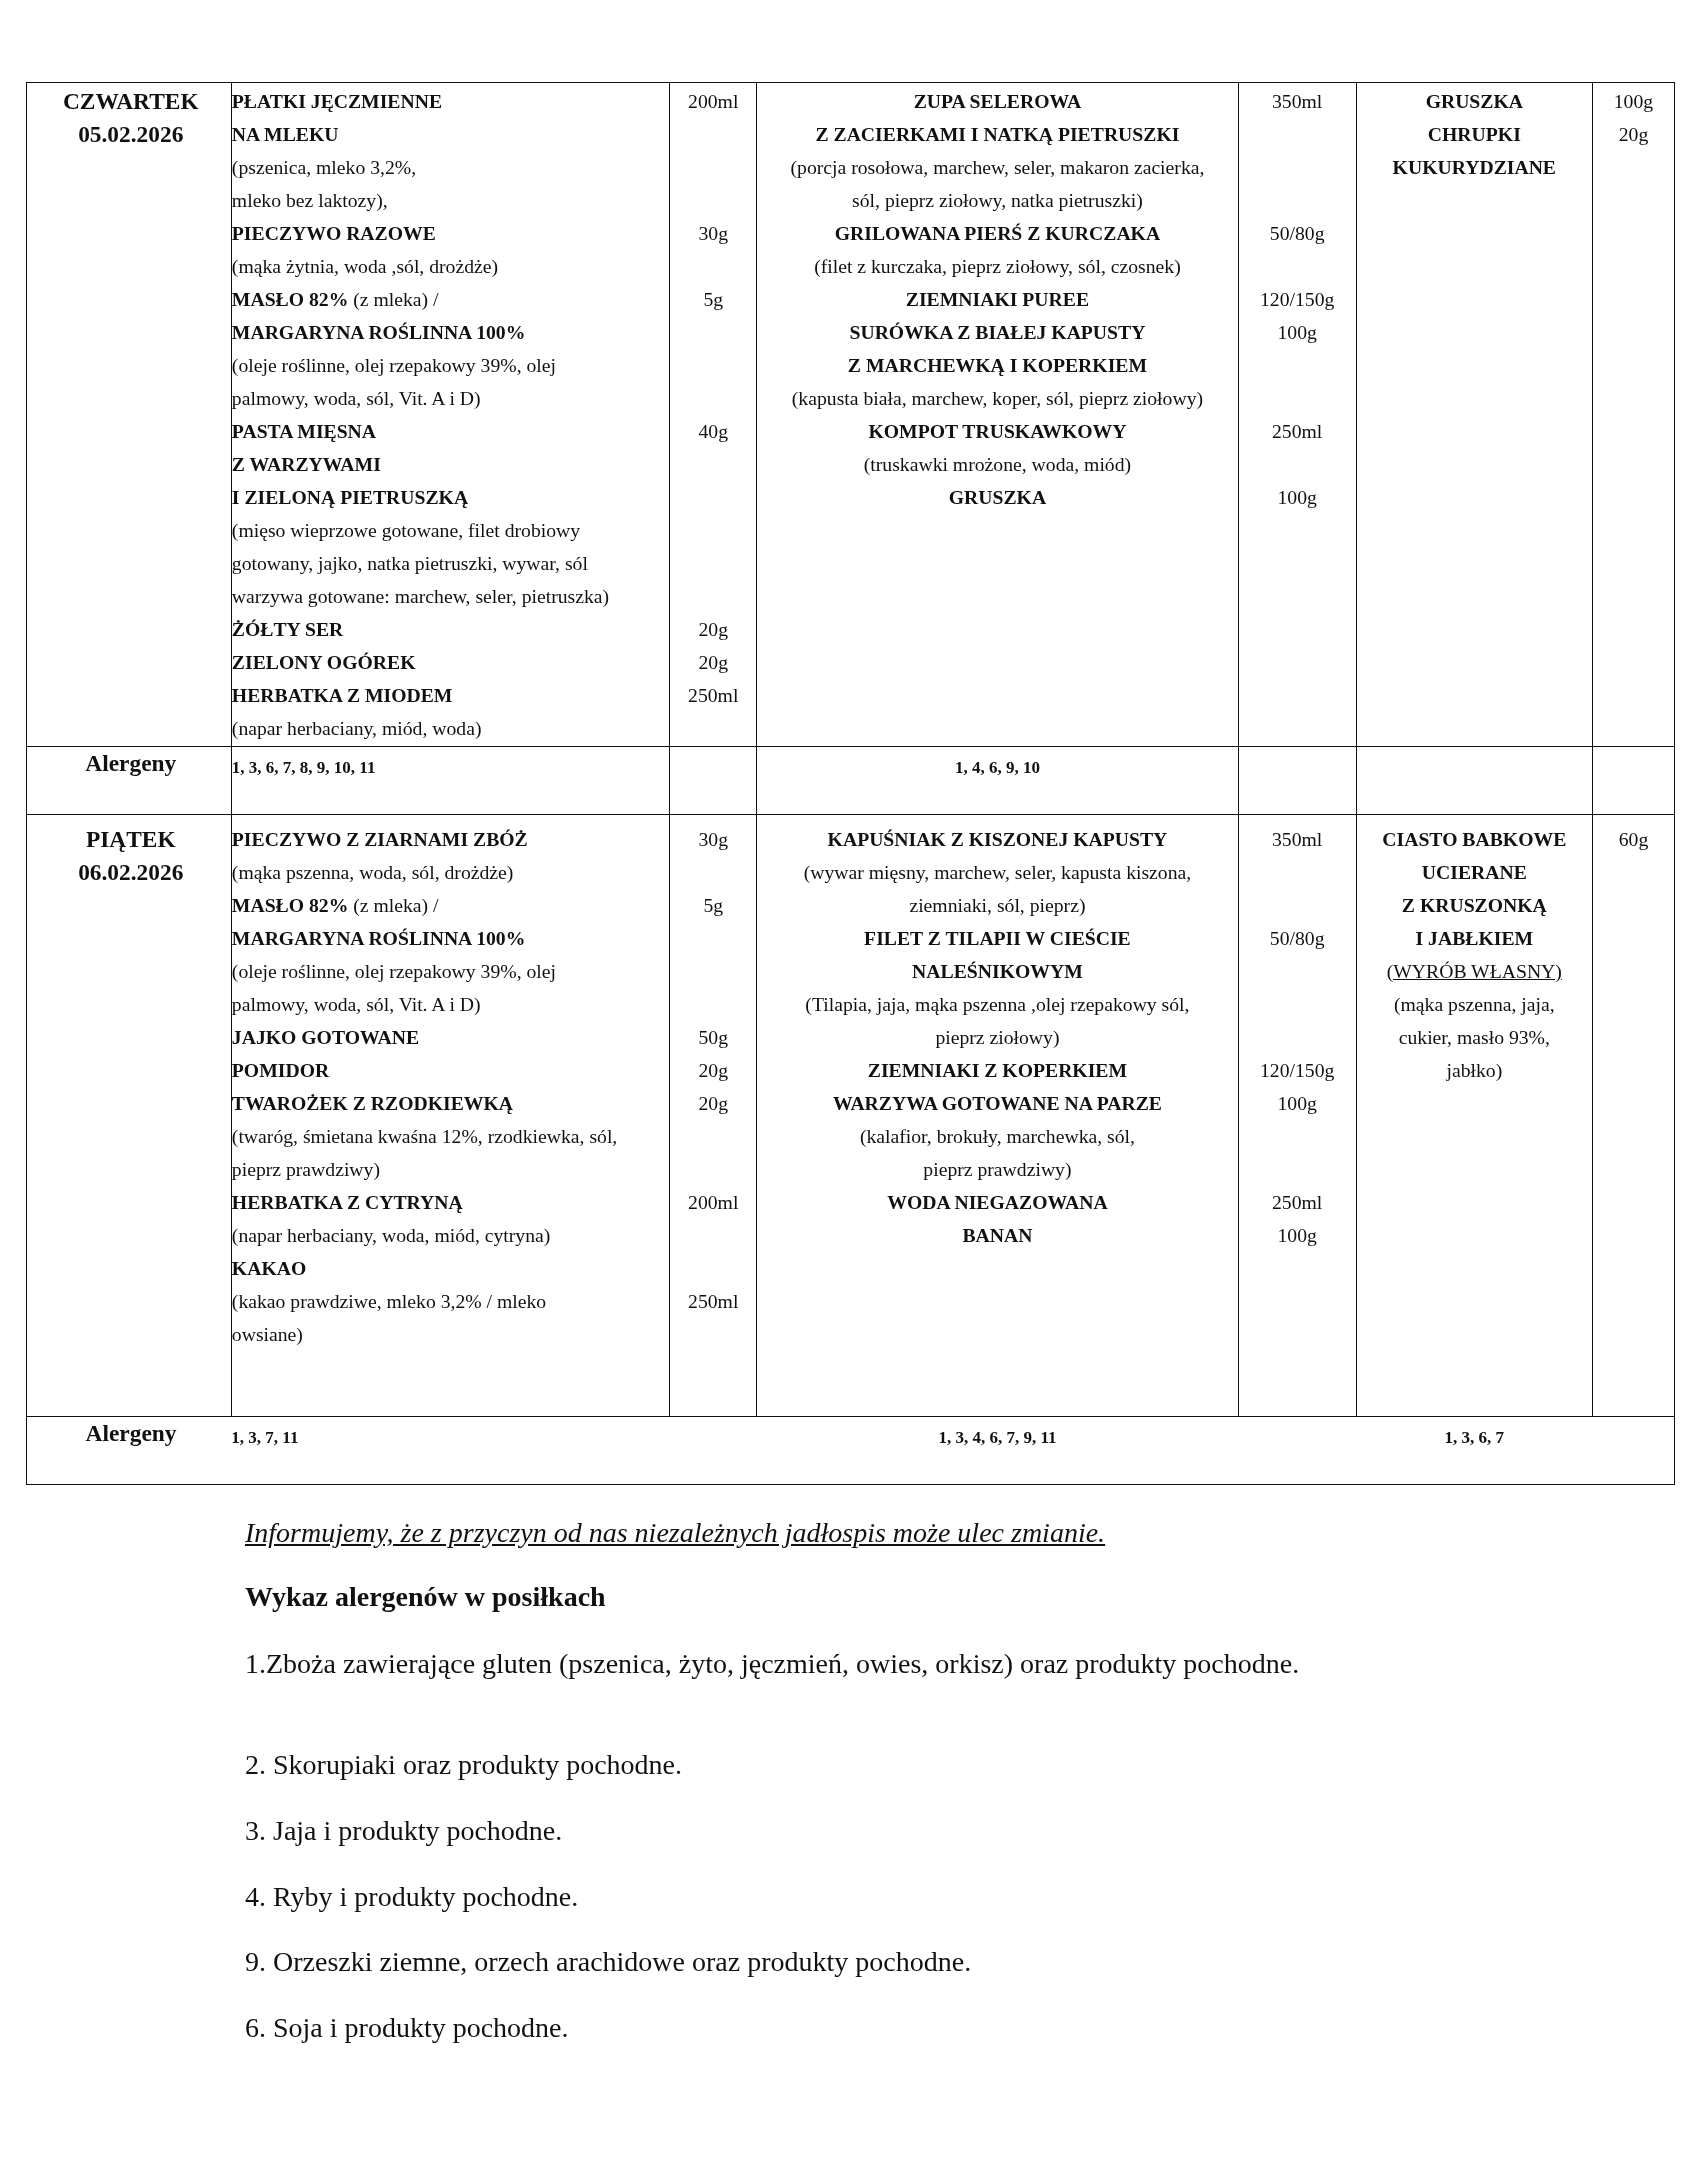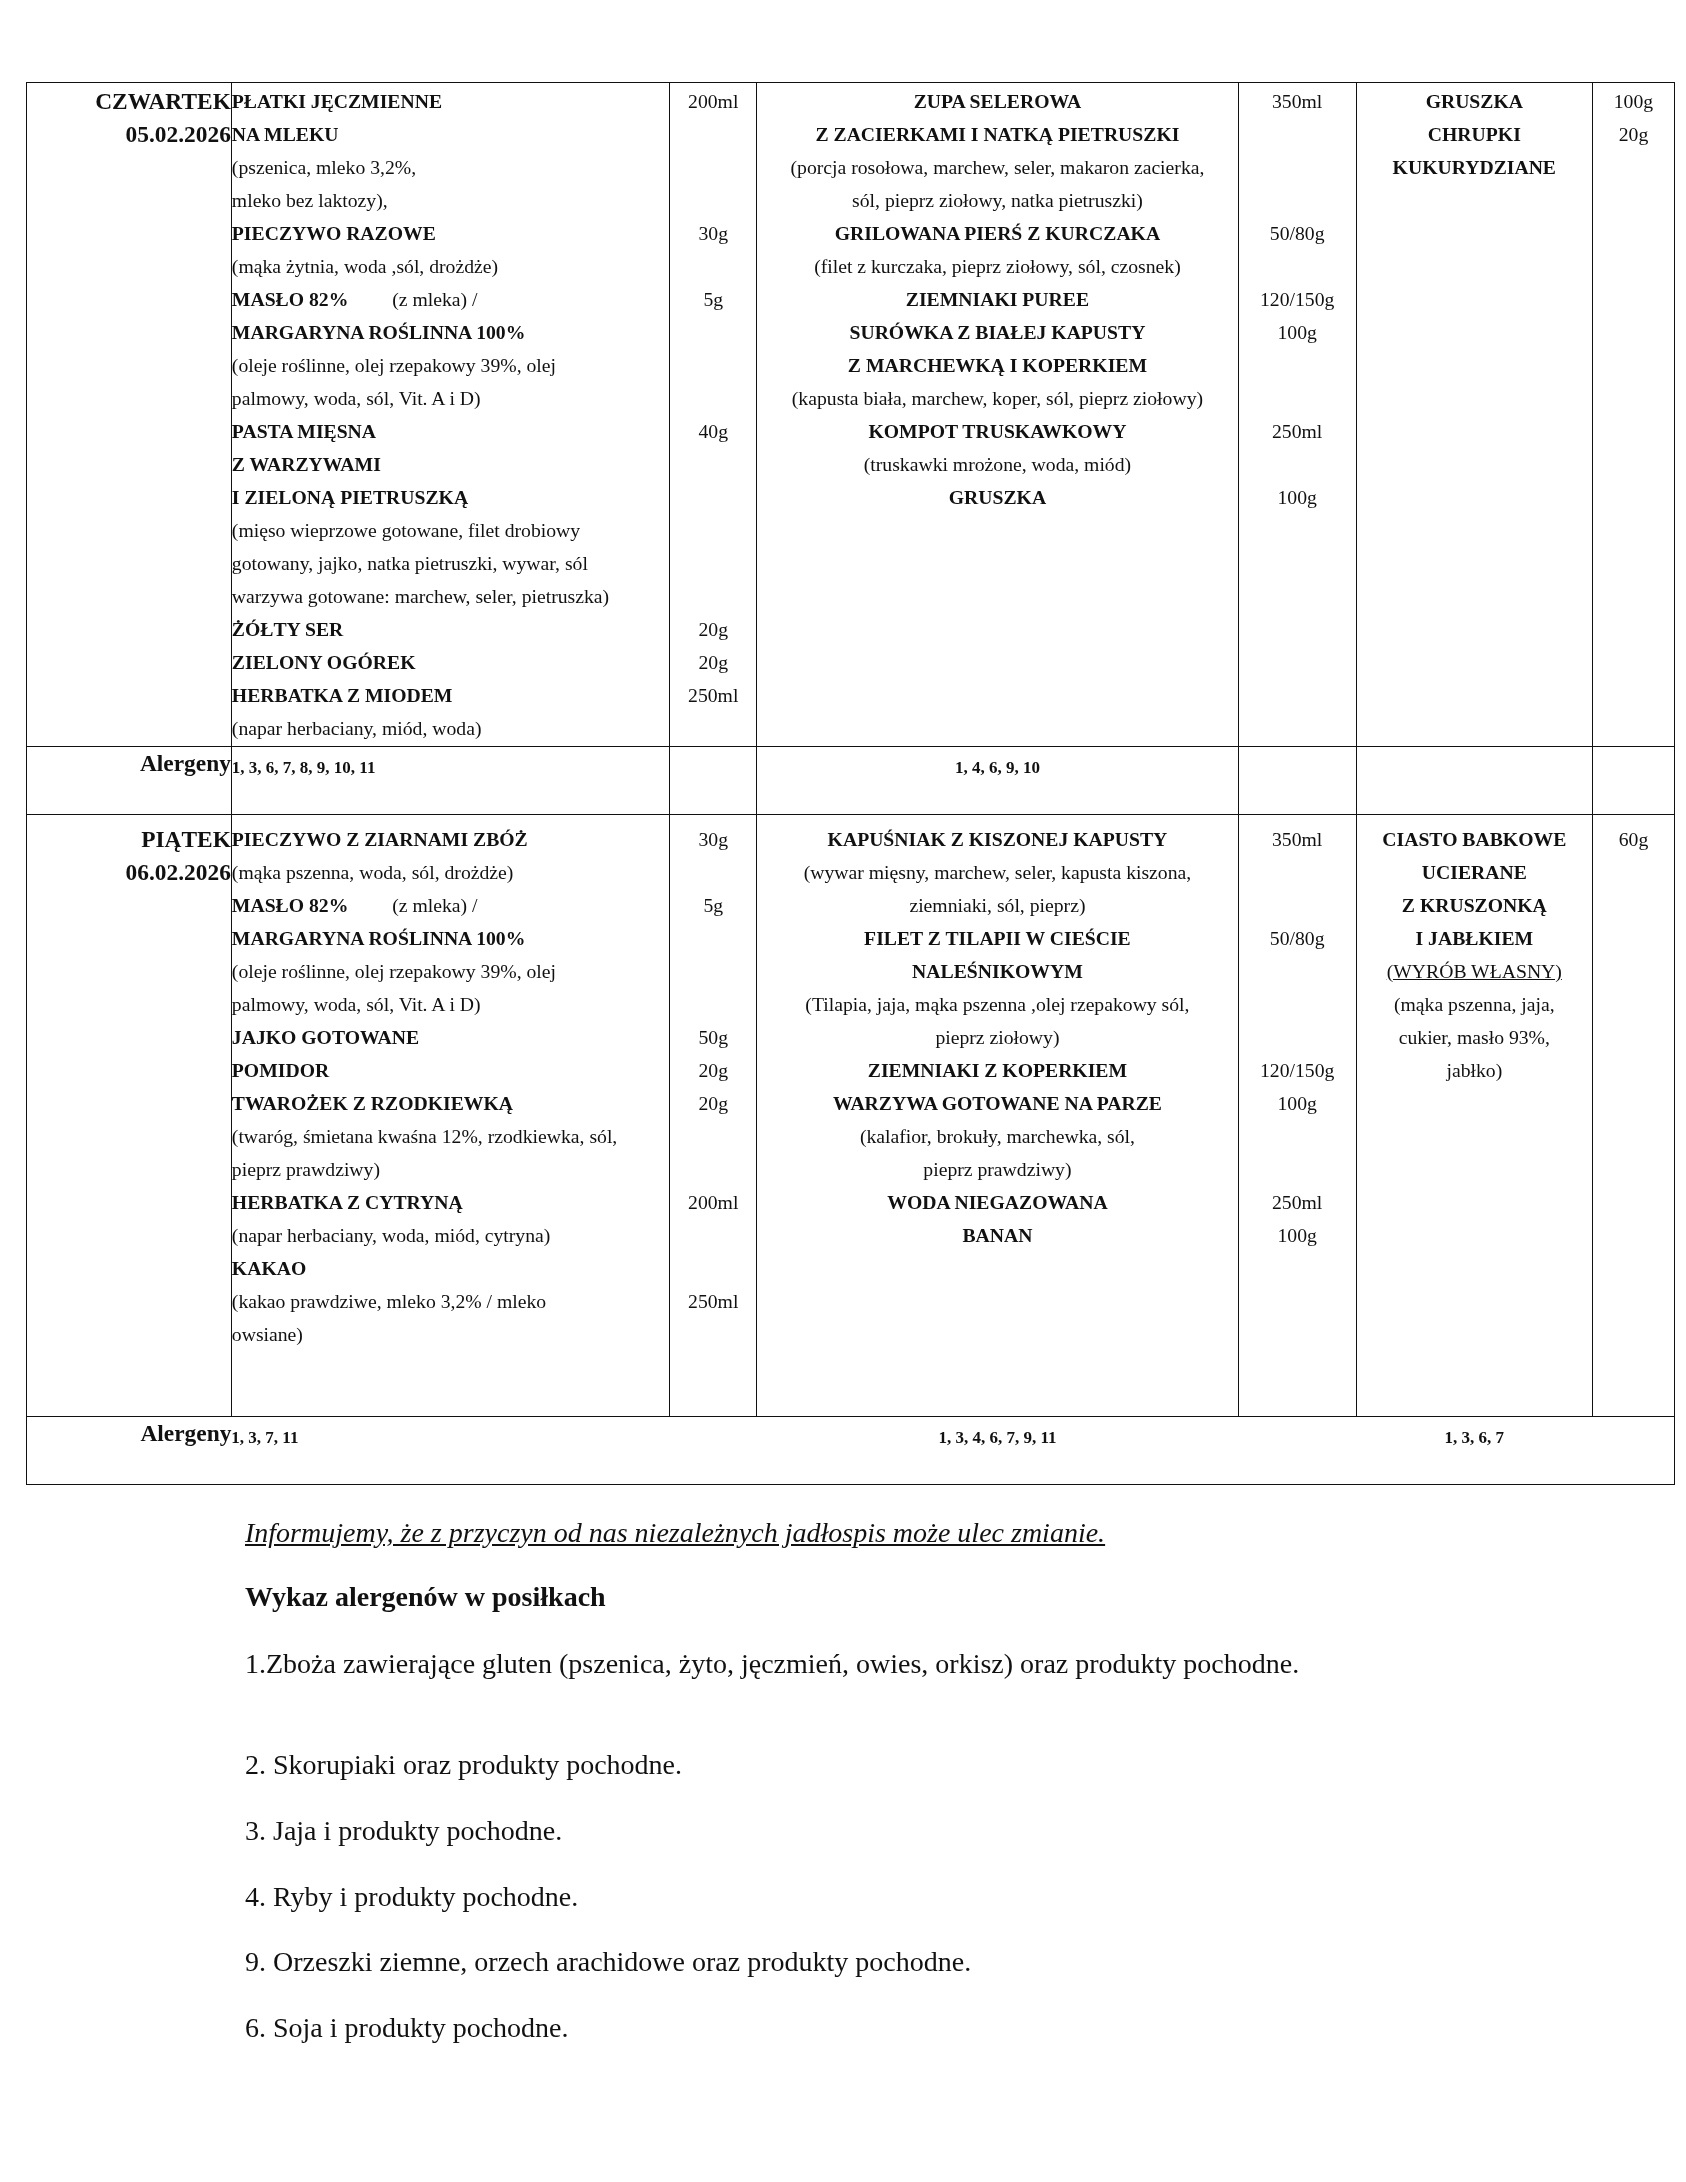--- a/index.html
+++ b/index.html
@@ -2,34 +2,34 @@
 <html style="font-size:15px"><head>
 <meta charset="utf-8">
 <style>
   html, body { margin:0; padding:0; background:#ffffff; }
   body { width:1686px; height:2182px; position:relative; overflow:hidden;
          font-family:"Liberation Serif", serif; color:#111111; }
   .menu-table { position:absolute; left:26px; top:82px; border-collapse:collapse;
                 table-layout:fixed; width:1649px; }
   .menu-table td { border:1.9px solid #111; vertical-align:top; padding:0; font-size:19.7px;
                    line-height:33px; }
-  .c-day { width:200px; text-align:right; padding-left:3.7px !important; font-weight:bold; font-size:23.4px !important; }
+  .c-day { width:200px; text-align:center; padding-left:3.7px !important; font-weight:bold; font-size:23.4px !important; }
   .c-dish { width:437px; text-align:left; }
   .c-qty { width:86px; text-align:center; }
   .c-dish2 { width:480px; text-align:center; }
   .c-qty2 { width:117px; text-align:center; }
   .c-dish3 { width:235px; text-align:center; }
   .c-qty3 { width:81px; text-align:center; }
   .row-day1 td { height:661px; padding-top:1.9px; }
   .row-all1 td { height:67px; }
   .row-day2 td { height:593px; padding-top:8px; }
   .row-all2 td { height:67px; }
   .line { display:block; height:33px; white-space:nowrap; }
   .b { font-weight:bold; }
-  .n { font-weight:normal;margin-left:39px; }
+  .n { font-weight:normal; }
   .u { text-decoration:underline; }
   .qty-big { font-size:24px; }
   .row-all2 td.merged { border-left:none; border-right:none; }
   .row-all2 td.first { border-right:none; }
   .row-all2 td.last { border-left:none; }
   .allergens-val { font-weight:bold; font-size:17px; padding-top:3.7px; display:block; }
   .notes { position:absolute; left:245px; top:1516px; width:1218px; font-size:28px; line-height:34px; }
   .notes p { margin:0; }
   .notice { font-style:italic; text-decoration:underline; position:absolute; top:0; }
   .heading { font-weight:bold; position:absolute; top:64px; }

